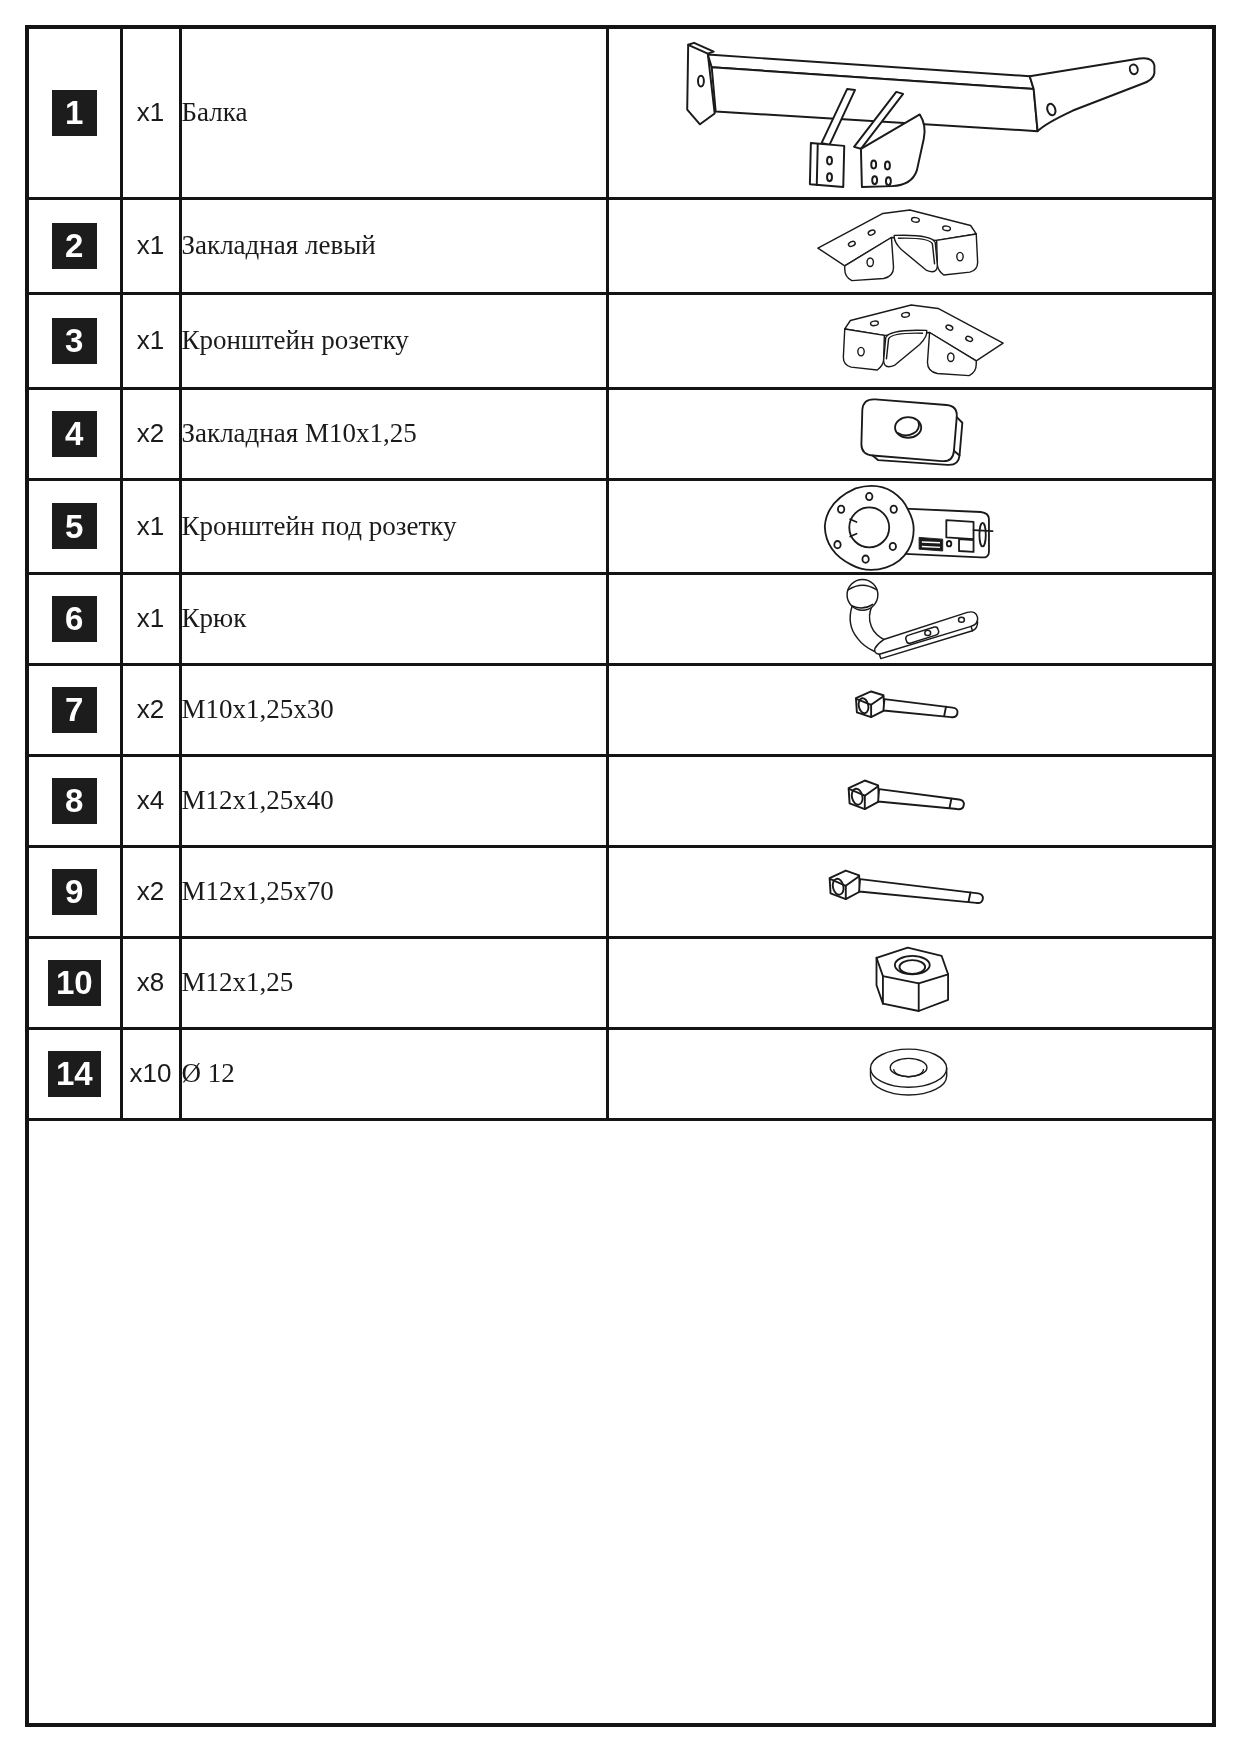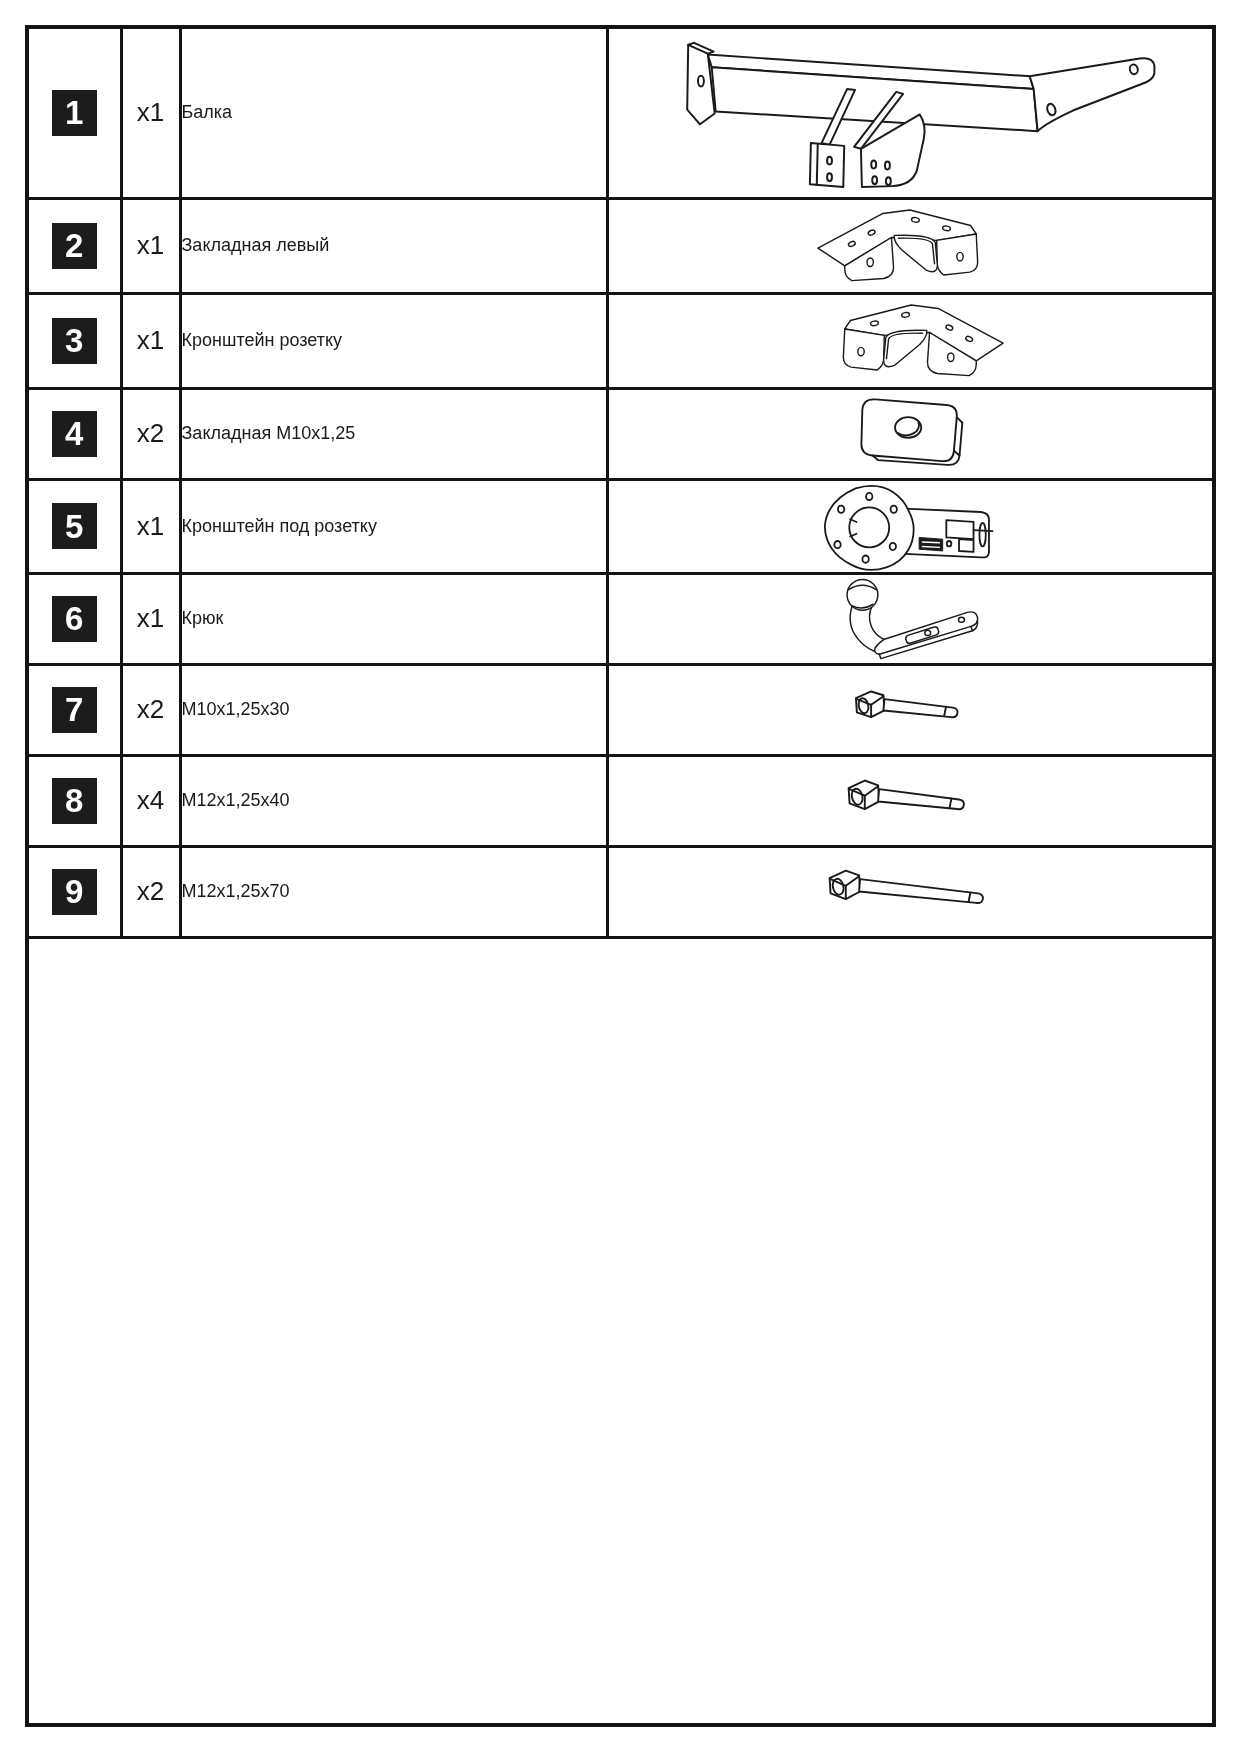--- a/index.html
+++ b/index.html
@@ -12,21 +12,21 @@
     position:absolute;left:25px;top:25px;width:1191px;height:1702px;
     border-collapse:collapse;table-layout:fixed;
     border:4px solid #141414;background:#fff;
   }
   table.parts td{border:3px solid #141414;padding:0;vertical-align:middle;overflow:hidden;}
   tr.r1{height:171px;}
   tr.r{height:91px;}
   tr.footer td{border-top:3px solid #141414;}
   td.c-num{text-align:center;}
   td.c-qty{text-align:center;font-size:26px;}
-  td.c-name{padding-left:26px;font-size:18px;}
+  td.c-name{padding-left:26px;font-size:27px;font-family:Liberation Serif, serif;}
   td.c-img{text-align:center;}
   .badge{
     display:inline-flex;align-items:center;justify-content:center;
     min-width:45px;height:46px;padding:0 8px;box-sizing:border-box;
     background:#1c1c1c;color:#ffffff;font-weight:bold;font-size:33px;line-height:1;
   }
   svg{display:inline-block;vertical-align:middle;}
   .p{stroke:#1a1a1a;stroke-width:2;fill:#ffffff;stroke-linejoin:round;stroke-linecap:round;}
   .l{stroke:#1a1a1a;stroke-width:2;fill:none;stroke-linejoin:round;stroke-linecap:round;}
   .d{fill:#1a1a1a;stroke:#1a1a1a;stroke-width:1;}
@@ -221,23 +221,51 @@
         <path class="p" d="M8,18 L25,10 L39,15 L40,32 L25,40 L9,34 Z"></path>
         <path class="l" d="M9,19 L25,26 L39,16"></path>
         <path class="l" d="M25,26 L25,40"></path>
         <ellipse class="l" cx="17" cy="27" rx="5.5" ry="8.5" transform="rotate(-12 17 27)"></ellipse>
         <path class="p" d="M40,19 L164,34 Q170,35 169,40 Q168,45 162,44 L39,32 Z"></path>
         <path class="l" d="M156,33 L154,43"></path>
       </svg>
     </td>
   </tr>
 
-
-
-
-
+  <tr class="r">
+    <td class="c-num"><span class="badge">10</span></td>
+    <td class="c-qty">x8</td>
+    <td class="c-name">М12х1,25</td>
+    <td class="c-img">
+      <svg viewBox="0 0 115 85" width="106" height="78">
+        <path class="p" d="M55,4 L92,13 L99,33 L67,43 L28,35 L21,15 Z"></path>
+        <ellipse class="l" cx="60" cy="23" rx="19" ry="10"></ellipse>
+        <ellipse class="l" cx="60" cy="25" rx="14" ry="7.5"></ellipse>
+        <path class="l" d="M21,15 L21,45 L28,65 L67,73 L99,61 L99,33"></path>
+        <path class="l" d="M28,35 L28,65"></path>
+        <path class="l" d="M67,43 L67,73"></path>
+      </svg>
+    </td>
+  </tr>
+
+
+
+
+  <tr class="r">
+    <td class="c-num"><span class="badge">14</span></td>
+    <td class="c-qty">x10</td>
+    <td class="c-name">Ø 12</td>
+    <td class="c-img">
+      <svg viewBox="0 0 150 95" width="106" height="67">
+        <path class="l" d="M19,40 L19,51 A54,27 0 0 0 127,51 L127,40"></path>
+        <ellipse class="p" cx="73" cy="40" rx="54" ry="27"></ellipse>
+        <ellipse class="l" cx="73" cy="39" rx="26" ry="13"></ellipse>
+        <path class="l" d="M52,42 A21,10 0 0 0 94,42"></path>
+      </svg>
+    </td>
+  </tr>
 
 
   <tr class="footer">
     <td colspan="4"></td>
   </tr>
 </tbody>
   </table>
 
 </body></html>

